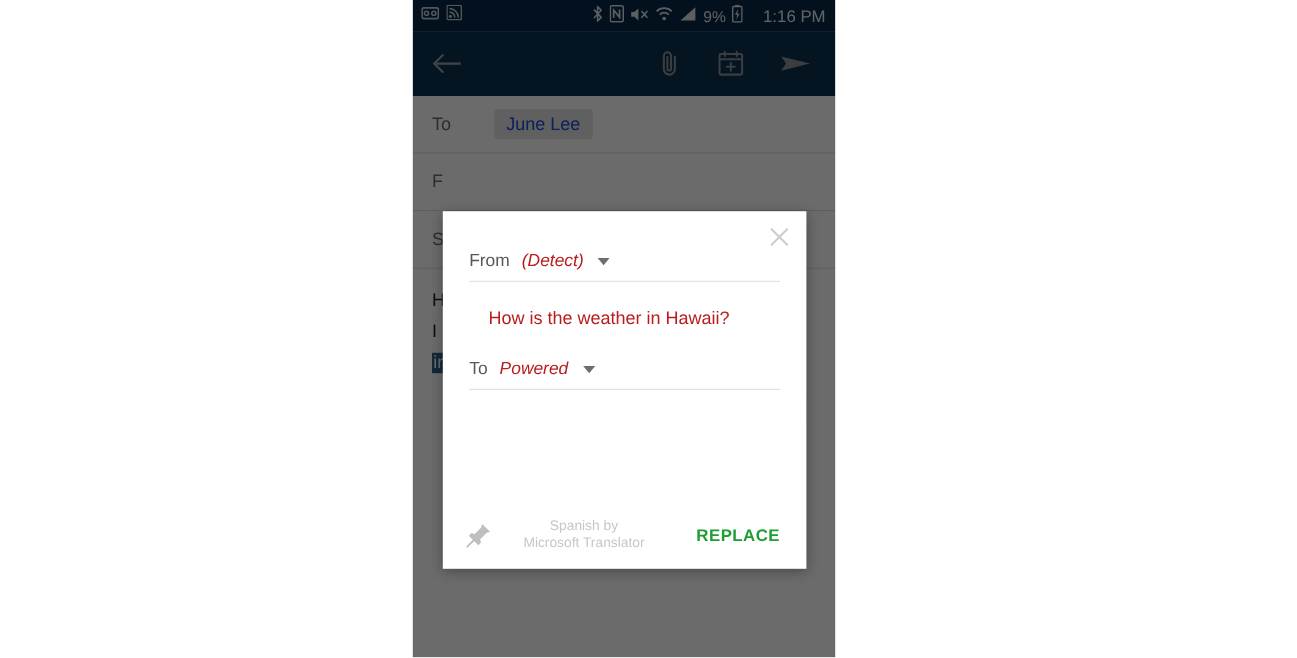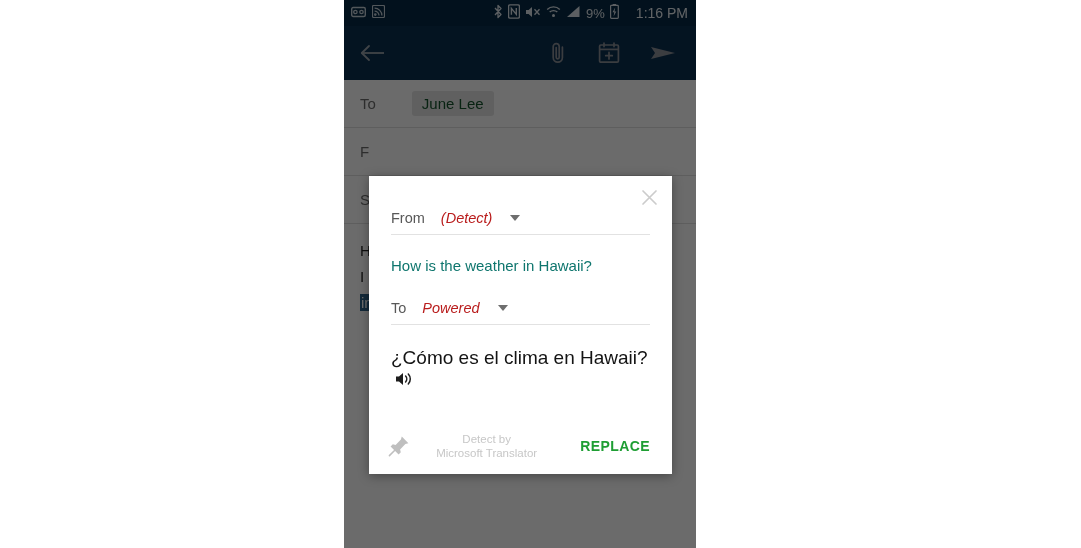--- a/index.html
+++ b/index.html
@@ -93,21 +93,21 @@
   .field-label {
     color: #6d6d6d;
     font-size: 15px;
   }
   .chip {
     margin-left: 36px;
     background: #e4e4e4;
     border-radius: 3px;
     padding: 4px 10px;
     font-size: 15px;
-    color: #14532d;
+    color: #1d4ed8;
   }
   .body-area {
     padding: 14px 16px 0 16px;
     font-size: 15px;
     color: #1f1f1f;
     line-height: 26px;
   }
   .body-line { white-space: nowrap; }
   .sel-token {
     background: #2f6288;
@@ -155,42 +155,43 @@
     width: 26px; height: 26px;
     display: flex;
     align-items: center;
     justify-content: center;
     cursor: pointer;
   }
   .dlg-body { padding: 34px 22px 0 22px; }
   .lang-row {
     display: flex;
     align-items: center;
-    gap: 16px;
+    gap: 10px;
     font-size: 14.5px;
     color: #585858;
     padding-bottom: 8px;
   }
   .lang-row .lang-value { color: #b91c1c; font-style: italic; }
   .caret {
     width: 0; height: 0;
     border-left: 5px solid transparent;
     border-right: 5px solid transparent;
     border-top: 6px solid #6e6e6e;
     margin-left: 2px;
   }
   .divider {
     height: 1px;
     background: #e2e2e2;
     margin-bottom: 0;
   }
   .source-text {
     font-size: 15px;
-    color: #0f766e;
+    color: #b91c1c;
     padding: 22px 0 26px 0;
+    margin-left: 16px;
   }
   .target-block {
     padding: 20px 0 0 0;
   }
   .target-text {
     font-size: 19px;
     color: #141414;
     line-height: 26px;
   }
   .speaker {
@@ -373,38 +374,31 @@
 
       <div class="source-text">How is the weather in Hawaii?</div>
 
       <div class="lang-row">
         <span>To</span>
         <span class="lang-value">Powered</span>
         <span class="caret"></span>
       </div>
       <div class="divider"></div>
 
-      <div class="target-block">
-        <span class="target-text">¿Cómo es el clima en Hawaii?</span><span class="speaker"><svg width="18" height="16" viewBox="0 0 18 16">
-            <path d="M1 5.4 H4 L8 2 V14 L4 10.6 H1 Z" fill="#1d1d1d"></path>
-            <path d="M10.6 5.1 A4.2 4.2 0 0 1 10.6 10.9" fill="none" stroke="#1d1d1d" stroke-width="1.5" stroke-linecap="round"></path>
-            <path d="M13.3 3 A7.3 7.3 0 0 1 13.3 13" fill="none" stroke="#1d1d1d" stroke-width="1.5" stroke-linecap="round"></path>
-          </svg></span>
-      </div>
     </div>
 
     <div class="dlg-footer">
       <span class="pin">
         <svg width="24" height="24" viewBox="0 0 24 24">
           <path d="M14.8 2.6 L21.4 9.2 L18.4 10.1 L13.1 15.4 L13.8 18.2 L11.6 20.4 L3.6 12.4 L5.8 10.2 L8.6 10.9 L13.9 5.6 Z" fill="#bfbfbf"></path>
           <path d="M7.8 16.2 L2.4 21.6" stroke="#bfbfbf" stroke-width="1.5" stroke-linecap="round"></path>
         </svg>
       </span>
       <div class="powered">
-        <div>Detect by</div>
+        <div>Spanish by</div>
         <div>Microsoft Translator</div>
       </div>
       <button class="replace-btn">REPLACE</button>
     </div>
 
   </div>
 
 </div>
 
 </body></html>

